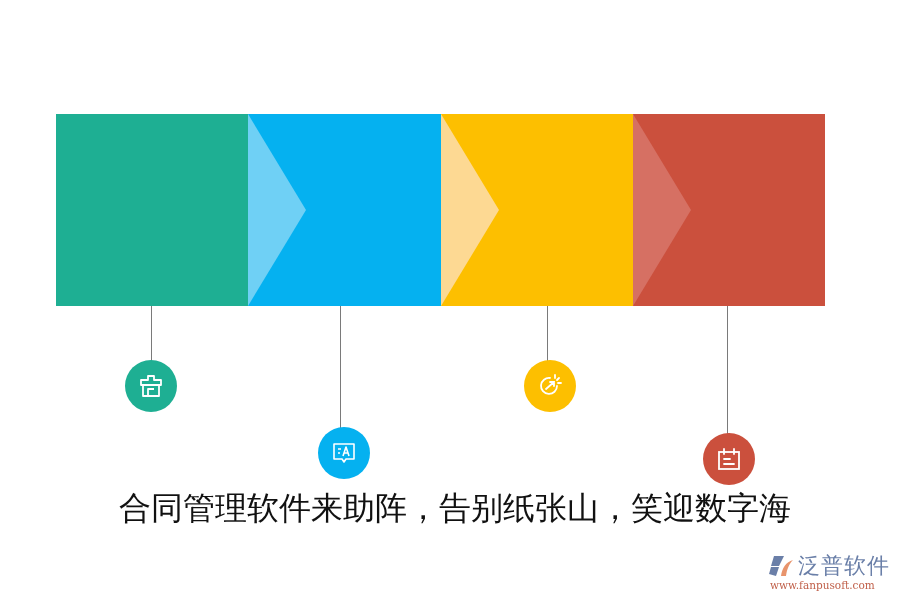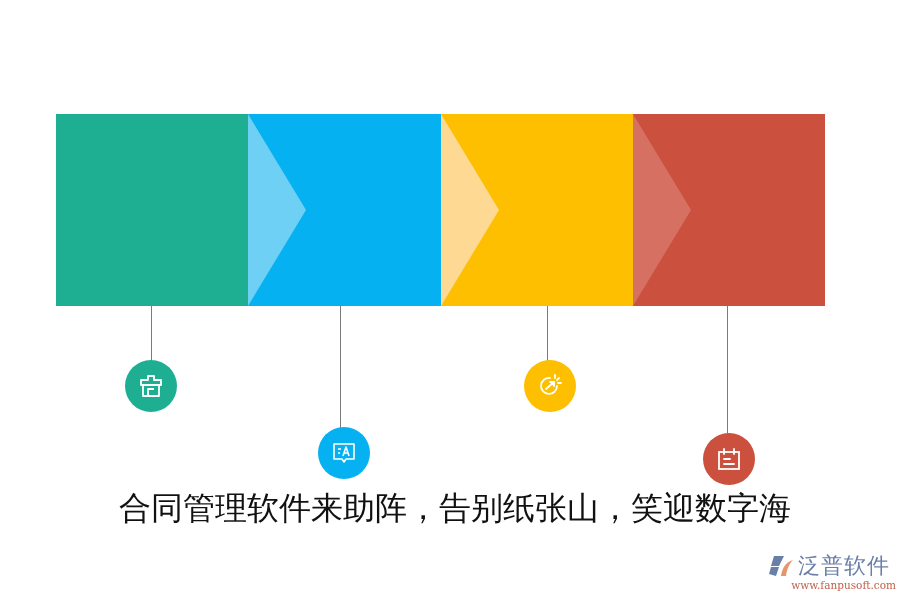--- a/index.html
+++ b/index.html
@@ -16,21 +16,21 @@
     display: flex; align-items: center; justify-content: center;
   }
   .circle svg { width: 30px; height: 30px; }
   .caption {
     position: absolute; left: 0; width: 910px; top: 487px; text-align: center;
     font-size: 32px; color: #111111; letter-spacing: 0px; white-space: nowrap;
   }
   .logo { position: absolute; left: 768px; top: 551px; width: 128px; height: 45px; }
   .logo-top { display: flex; align-items: center; }
   .logo-name { font-size: 22px; color: #6a7fa8; margin-left: 4px; letter-spacing: 1px; }
-  .logo-url { font-family: "DejaVu Serif", "Liberation Serif", serif; font-size: 10.5px; color: #c0604a; margin-top: -2px; margin-left: 2px; text-align: right; }
+  .logo-url { font-family: "DejaVu Serif", "Liberation Serif", serif; font-size: 10.5px; color: #c0604a; margin-top: -2px; margin-left: 2px; }
 </style>
 </head>
 <body>
 
 <div class="block" style="left:56px; background:#1eaf93;"></div>
 
 <div class="block" style="left:248px; background:#05b1f0;">
   <svg class="arrow" viewBox="0 0 60 192">
       <polygon points="0,0 58,96 0,192" fill="#6fd0f5"></polygon>
     </svg>

